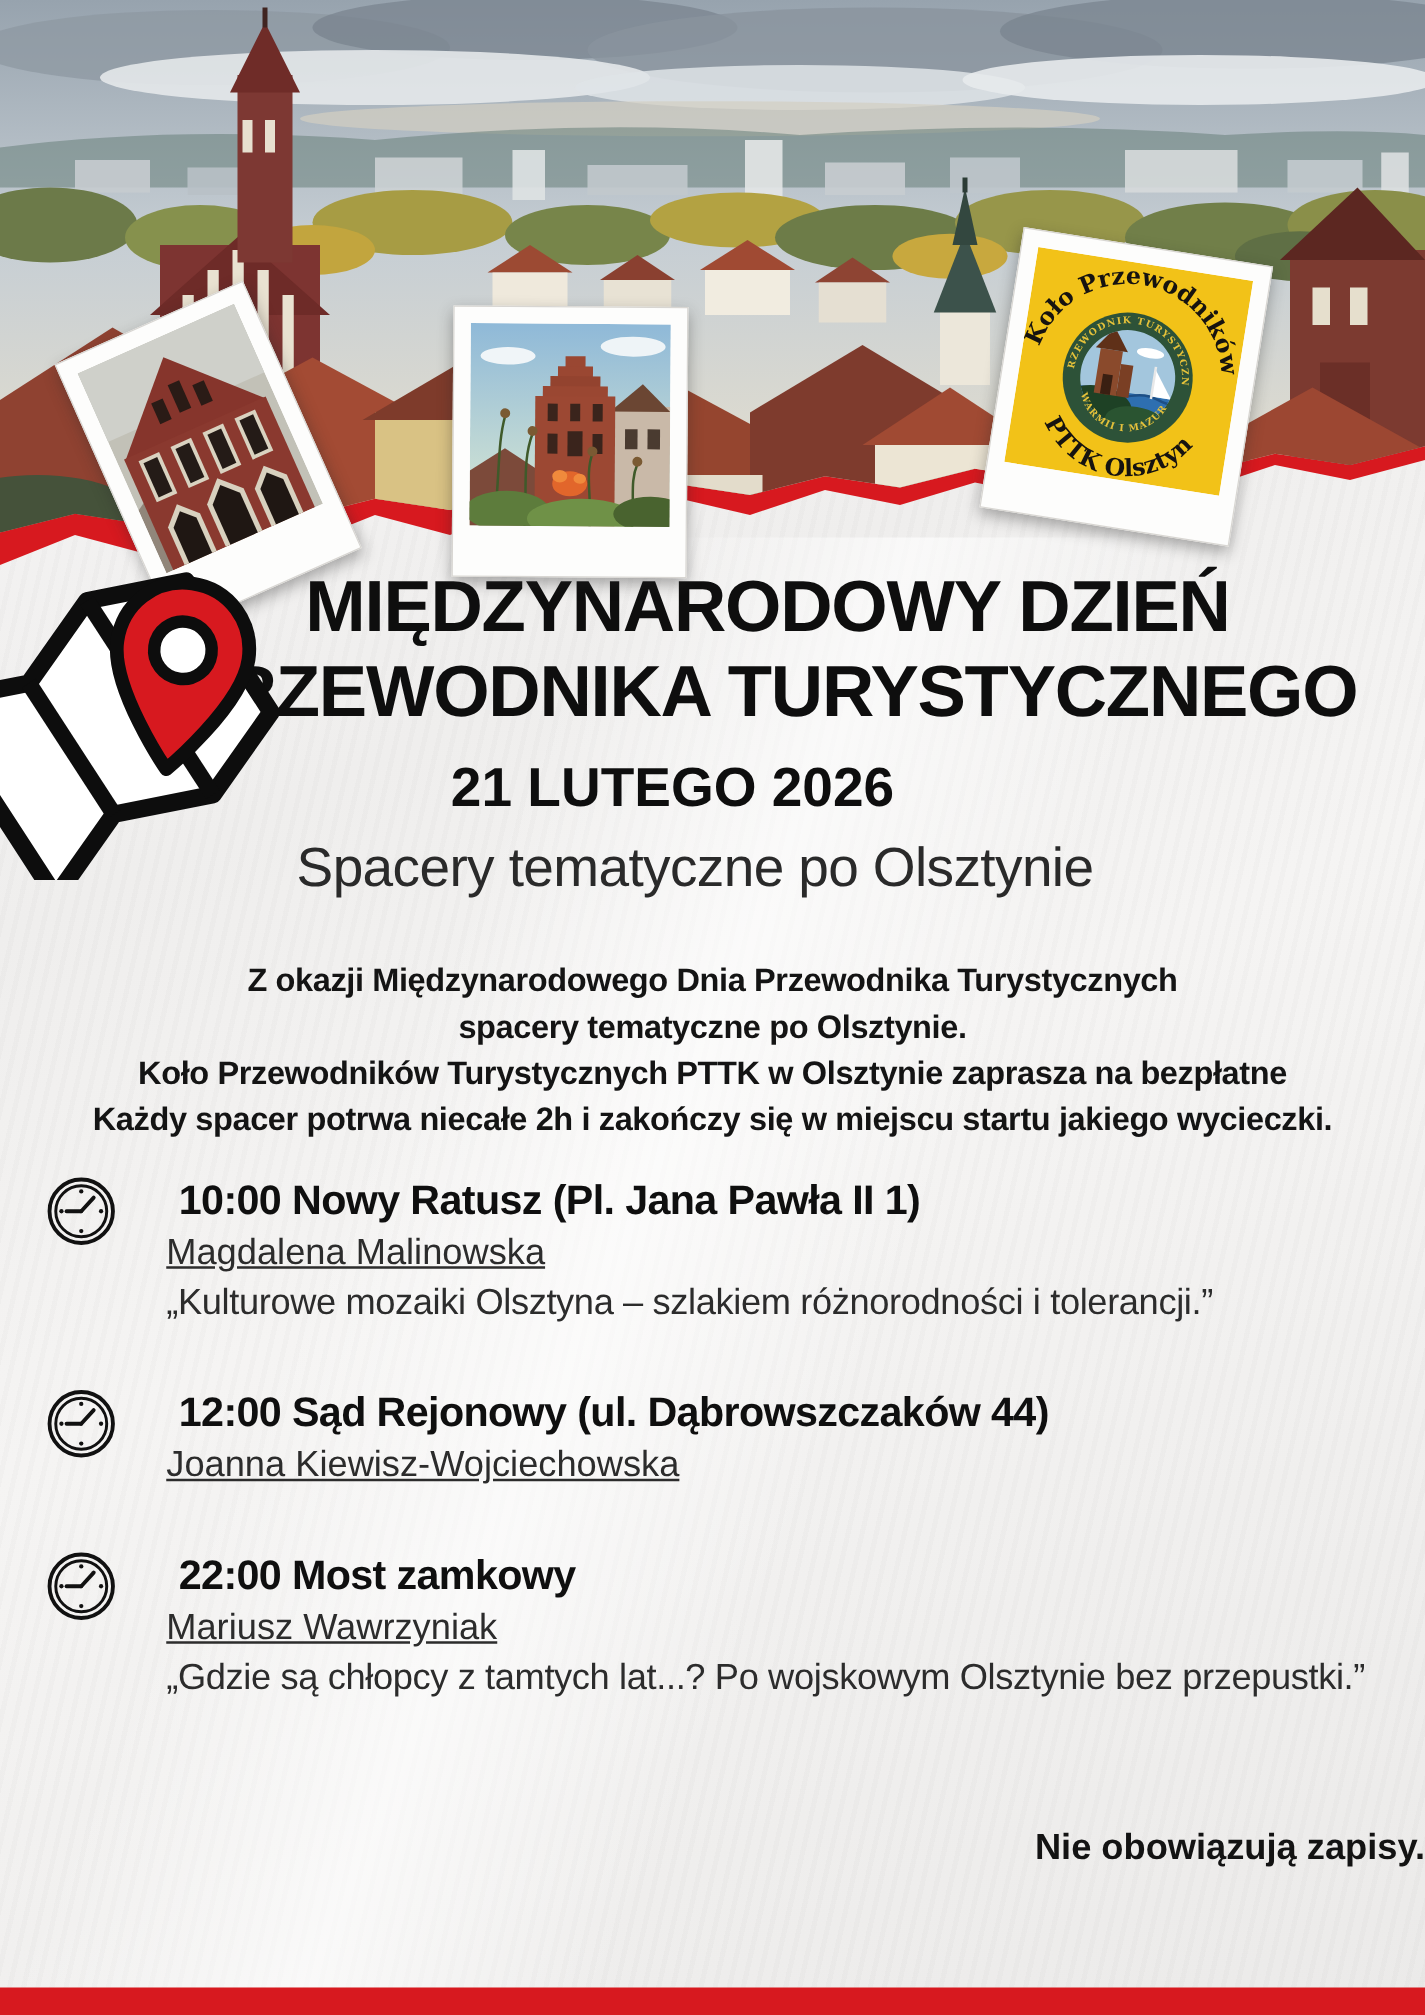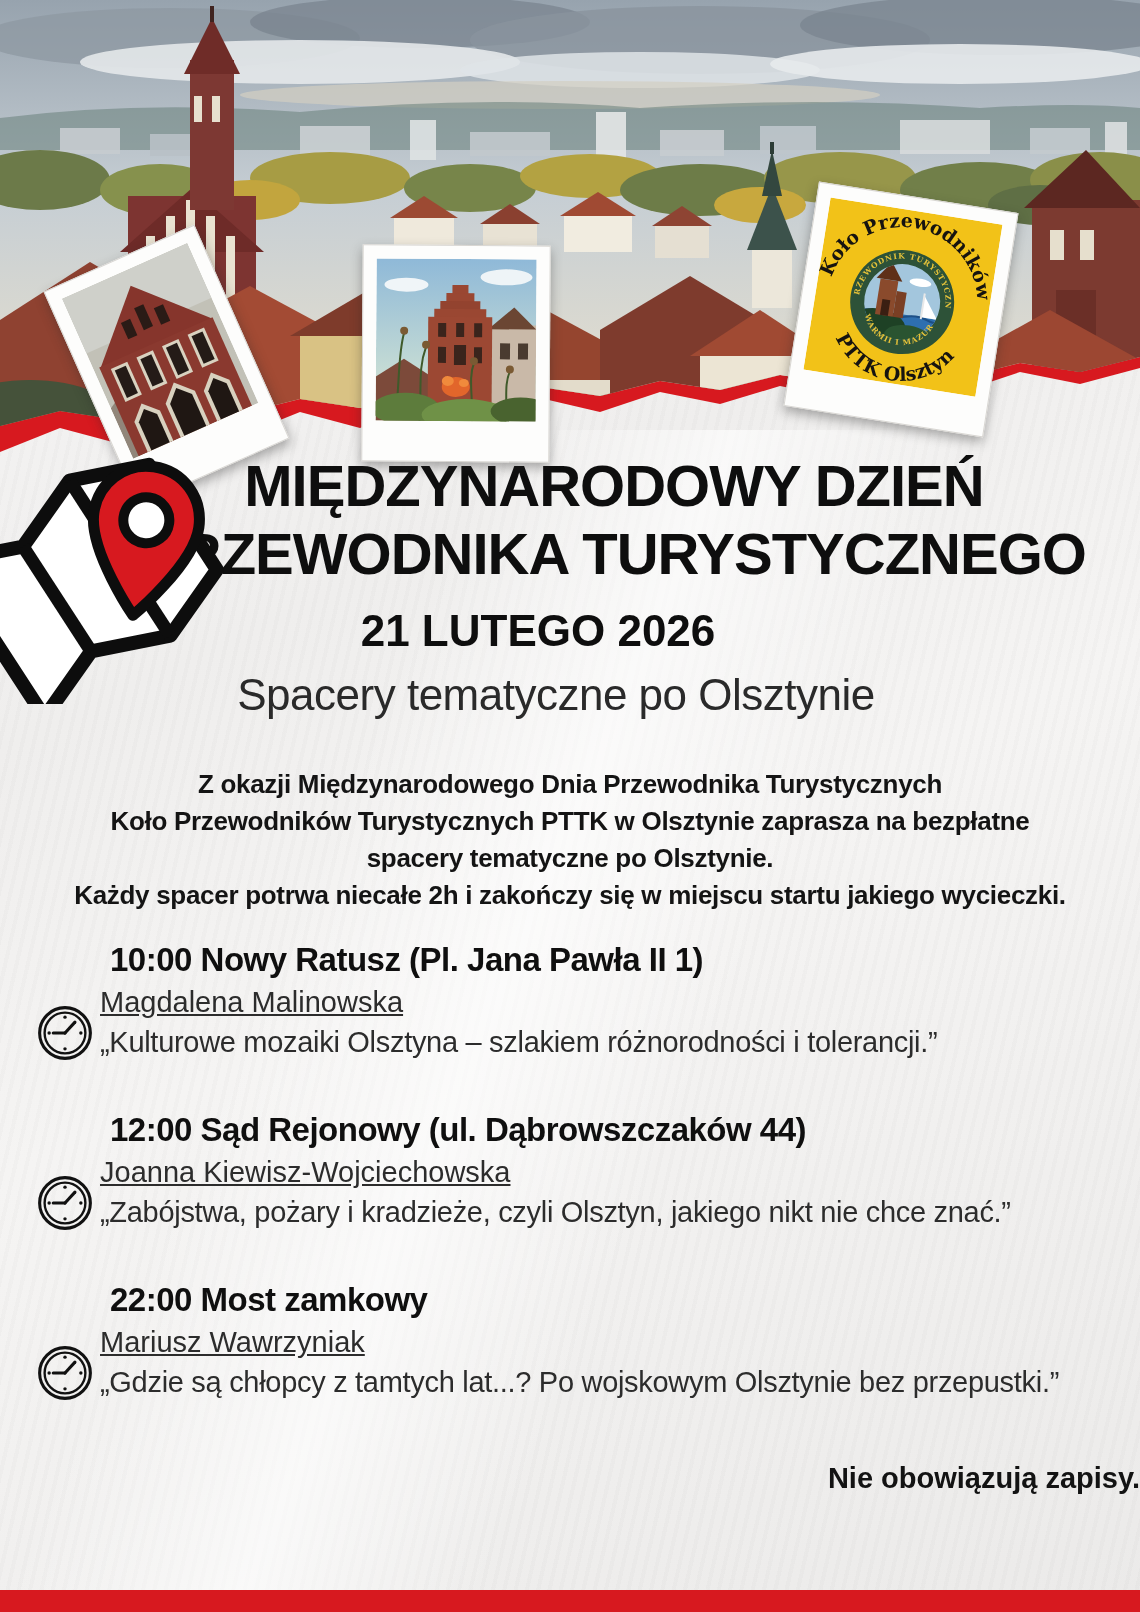--- a/index.html
+++ b/index.html
@@ -49,21 +49,21 @@
     position:absolute;top:670px;left:0;width:100%;z-index:3;
     text-align:center;transform:translateX(-14px);
     font-weight:400;font-size:44px;color:#2a2a2a;letter-spacing:-0.5px;
   }
   .intro{
     position:absolute;top:766px;left:0;width:100%;z-index:3;
     text-align:center;font-weight:700;font-size:26px;line-height:37px;
     letter-spacing:-0.3px;color:#141414;
   }
   .schedule{position:absolute;top:938px;left:0;width:100%;z-index:3;}
-  .item{display:flex;align-items:flex-end;margin:0 0 46px 36px;}
+  .item{display:flex;align-items:flex-start;margin:0 0 46px 36px;gap:33px;}
   .clock{flex:0 0 58px;width:58px;height:58px;margin-top:2px;}
   .item-text{margin-left:16px;}
   .item-title{font-weight:800;font-size:33px;line-height:44px;letter-spacing:-0.5px;color:#0f0f0f;}
   .item-guide{font-weight:400;font-size:29px;line-height:40px;color:#2c2c2c;margin-left:-10px;text-decoration:underline;}
   .item-quote{font-weight:400;font-size:29px;line-height:40px;color:#2c2c2c;margin-left:-10px;letter-spacing:-0.3px;}
   .footer{
     position:absolute;top:1460px;left:0;width:100%;z-index:3;
     text-align:right;font-weight:700;font-size:29px;line-height:37px;color:#131313;
   }
   .bottom-bar{position:absolute;left:0;bottom:0;width:100%;height:22px;z-index:6;}
@@ -356,22 +356,22 @@
 
   <h1 class="title" style="margin:0;">
     <span>MIĘDZYNARODOWY DZIEŃ</span><br>
     <span>PRZEWODNIKA TURYSTYCZNEGO</span>
   </h1>
   <div class="date">21 LUTEGO 2026</div>
   <div class="subtitle">Spacery tematyczne po Olsztynie</div>
 
   <div class="intro">
     <div>Z okazji Międzynarodowego Dnia Przewodnika Turystycznych</div>
+    <div>spacery tematyczne po Olsztynie.</div>
     <div>Koło Przewodników Turystycznych PTTK w Olsztynie zaprasza na bezpłatne</div>
-    <div>spacery tematyczne po Olsztynie.</div>
     <div>Każdy spacer potrwa niecałe 2h i zakończy się w miejscu startu jakiego wycieczki.</div>
   </div>
 
   <div class="schedule">
 
     <div class="item">
       <svg class="clock" viewBox="0 0 64 64">
         <circle cx="32" cy="32" r="28" fill="none" stroke="#111" stroke-width="3.4"></circle>
         <circle cx="32" cy="32" r="22.5" fill="none" stroke="#111" stroke-width="2.6"></circle>
         <circle cx="32" cy="14.5" r="1.9" fill="#111"></circle>
@@ -395,21 +395,20 @@
         <circle cx="32" cy="14.5" r="1.9" fill="#111"></circle>
           <circle cx="49.5" cy="32" r="1.9" fill="#111"></circle>
         <circle cx="32" cy="49.5" r="1.9" fill="#111"></circle>
           <circle cx="14.5" cy="32" r="1.9" fill="#111"></circle>
         <path d="M32,32 L19,32" stroke="#111" stroke-width="3.4" stroke-linecap="round"></path>
         <path d="M32,32 L43,20" stroke="#111" stroke-width="3.4" stroke-linecap="round"></path>
       </svg>
       <div class="item-text">
         <div class="item-title">12:00 Sąd Rejonowy (ul. Dąbrowszczaków 44)</div>
         <div class="item-guide">Joanna Kiewisz-Wojciechowska</div>
-        <div class="item-quote">„Zabójstwa, pożary i kradzieże, czyli Olsztyn, jakiego nikt nie chce znać.”</div>
       </div>
     </div>
 
     <div class="item">
       <svg class="clock" viewBox="0 0 64 64">
         <circle cx="32" cy="32" r="28" fill="none" stroke="#111" stroke-width="3.4"></circle>
         <circle cx="32" cy="32" r="22.5" fill="none" stroke="#111" stroke-width="2.6"></circle>
         <circle cx="32" cy="14.5" r="1.9" fill="#111"></circle>
           <circle cx="49.5" cy="32" r="1.9" fill="#111"></circle>
         <circle cx="32" cy="49.5" r="1.9" fill="#111"></circle>

